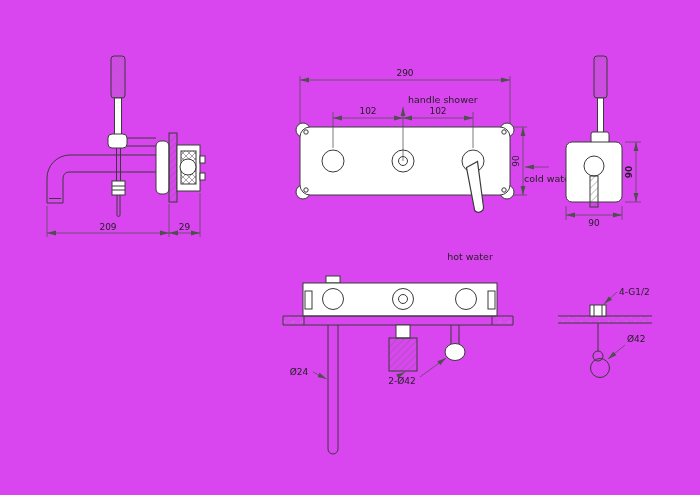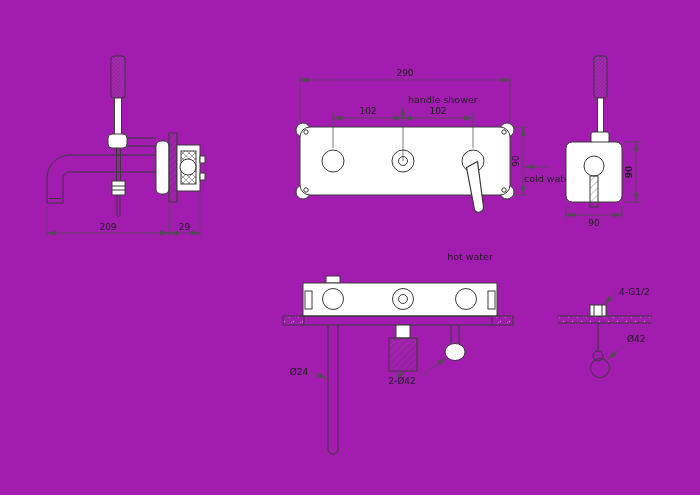--- a/index.html
+++ b/index.html
@@ -1,16 +1,16 @@
 <!DOCTYPE html>
 <html><head>
 <meta charset="utf-8">
 <style>
   html,body{margin:0;padding:0;background:#ffffff;}
-  .sheet{width:700px;height:495px;position:relative;background:#a21caf;overflow:hidden;}
+  .sheet{width:700px;height:495px;position:relative;background:#d946ef;overflow:hidden;}
   svg{display:block;}
   text{font-family:"DejaVu Sans", sans-serif;font-size:9px;fill:#1f1f1f;stroke:none;}
   .lbl{font-size:9.5px;}
   .b{font-weight:bold;}
 </style>
 </head>
 <body>
 
 <div class="sheet">
 <svg width="700" height="495" viewBox="0 0 700 495">

